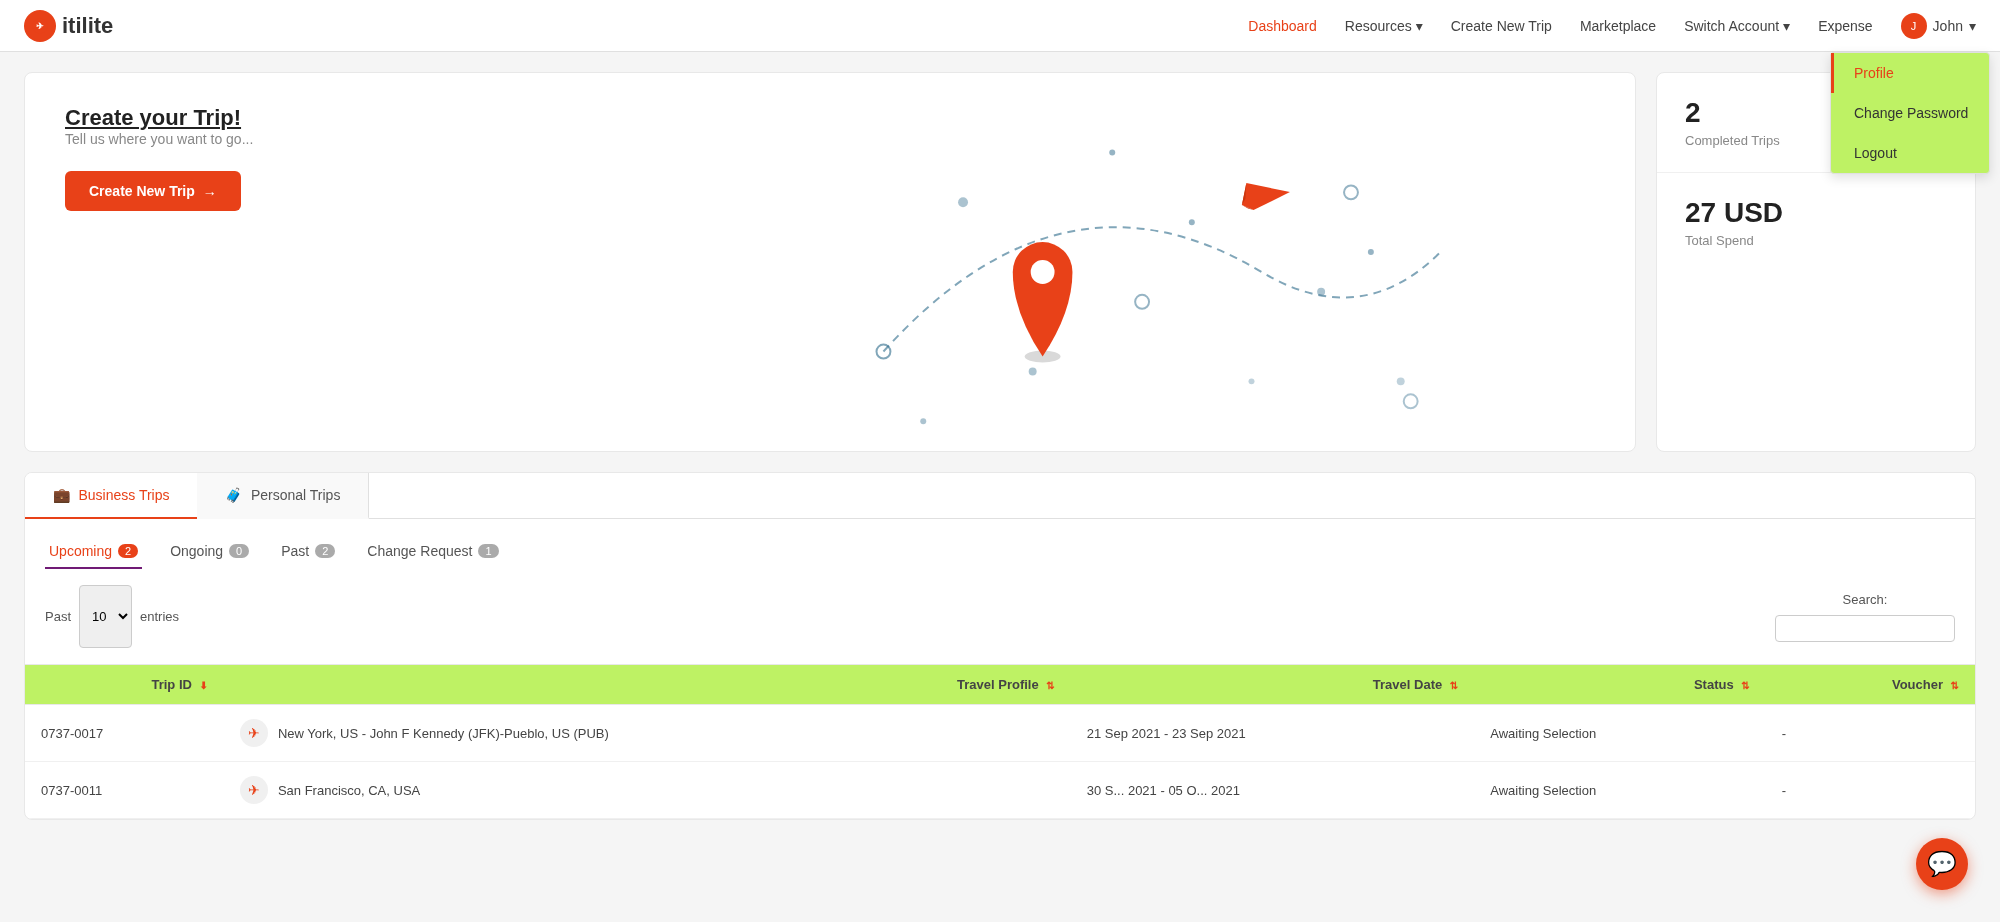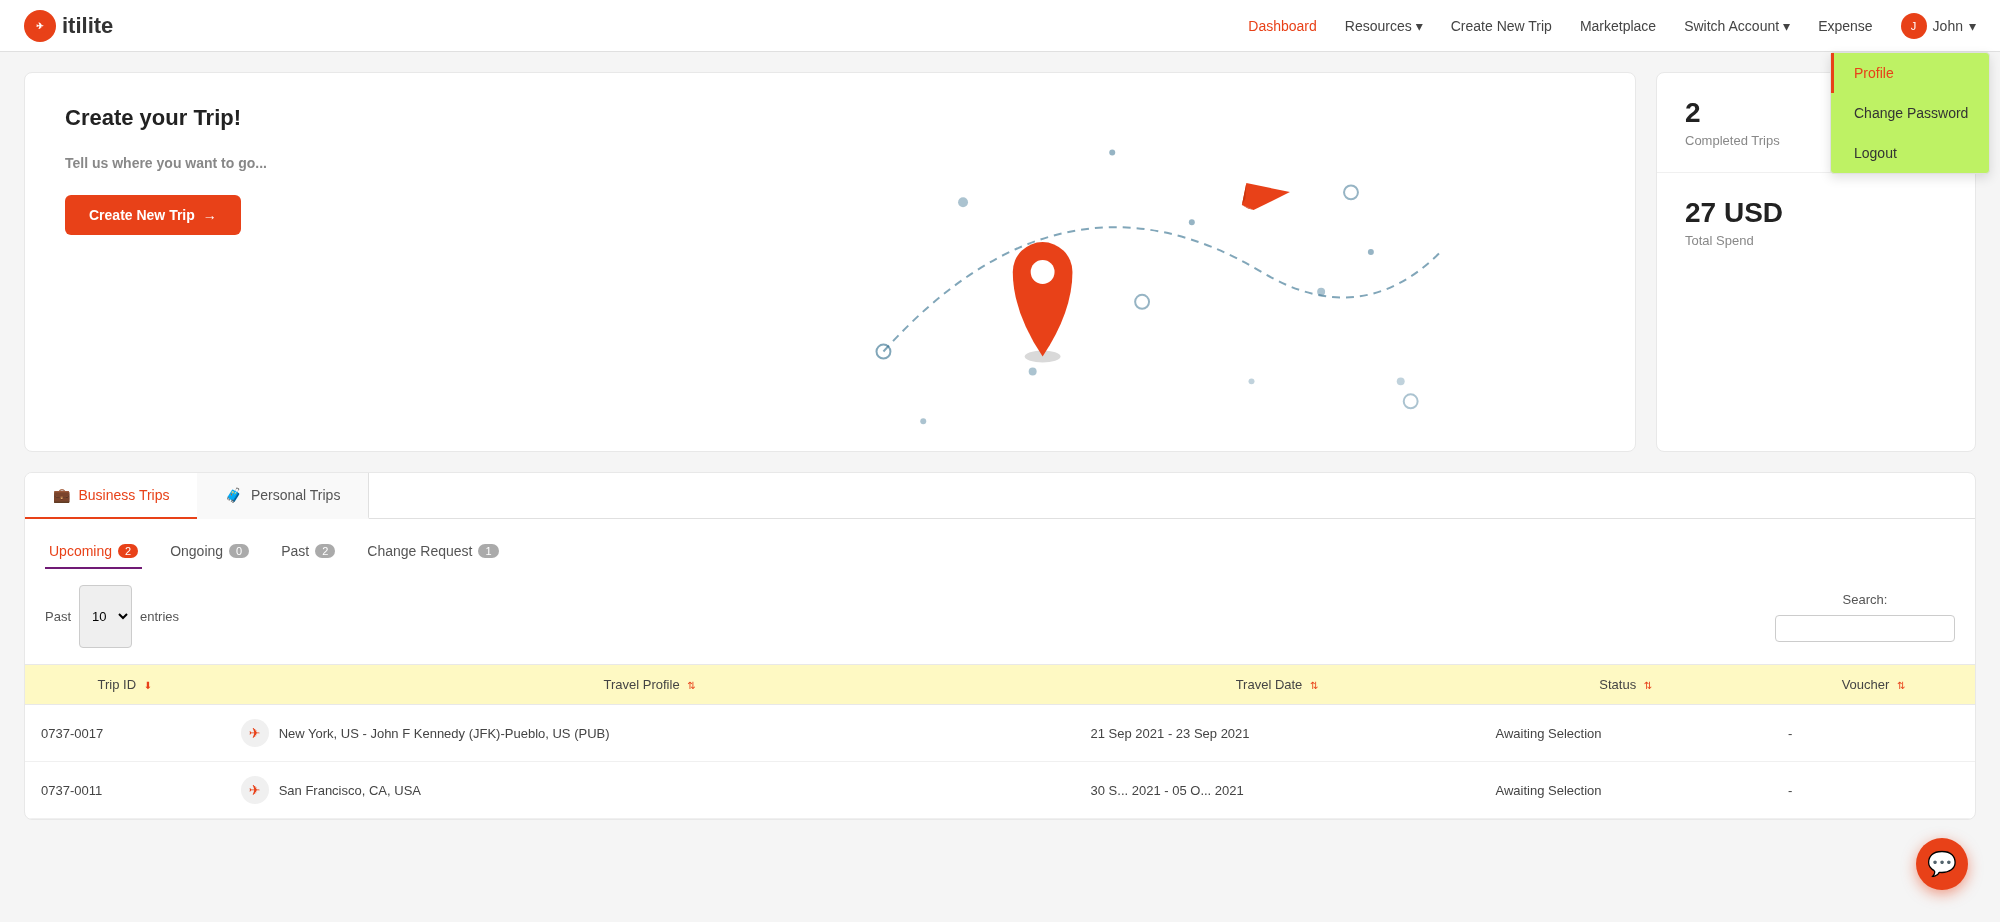--- a/index.html
+++ b/index.html
@@ -111,27 +111,27 @@
       padding: 32px 40px;
       position: relative;
       overflow: hidden;
       min-height: 380px;
       border: 1px solid #e8e8e8;
     }
     .hero-title {
       font-size: 22px;
       font-weight: bold;
       color: #222;
-      margin-bottom: 24px;
+      margin-bottom: 0;
+      text-decoration: underline;
     }
     .hero-subtitle {
       color: #888;
       font-size: 14px;
       margin-bottom: 24px;
-      font-weight: bold;
     }
     .create-trip-btn {
       background: #e84118;
       color: white;
       border: none;
       padding: 12px 24px;
       border-radius: 6px;
       font-size: 14px;
       font-weight: bold;
       cursor: pointer;
@@ -279,24 +279,24 @@
       width: 180px;
     }
 
     
     .data-table {
       width: 100%;
       border-collapse: collapse;
       font-size: 13px;
     }
     .data-table th {
-      background: #fef9c3;
+      background: #bef264;
       padding: 12px 16px;
-      text-align: center;
-      font-weight: 400;
+      text-align: right;
+      font-weight: 700;
       color: #444;
       border-top: 1px solid #e8e8e8;
       border-bottom: 1px solid #e8e8e8;
     }
     .data-table td {
       padding: 14px 16px;
       border-bottom: 1px solid #f0f0f0;
       color: #444;
     }
     .sort-icon { color: #e84118; margin-left: 4px; font-size: 10px; }

